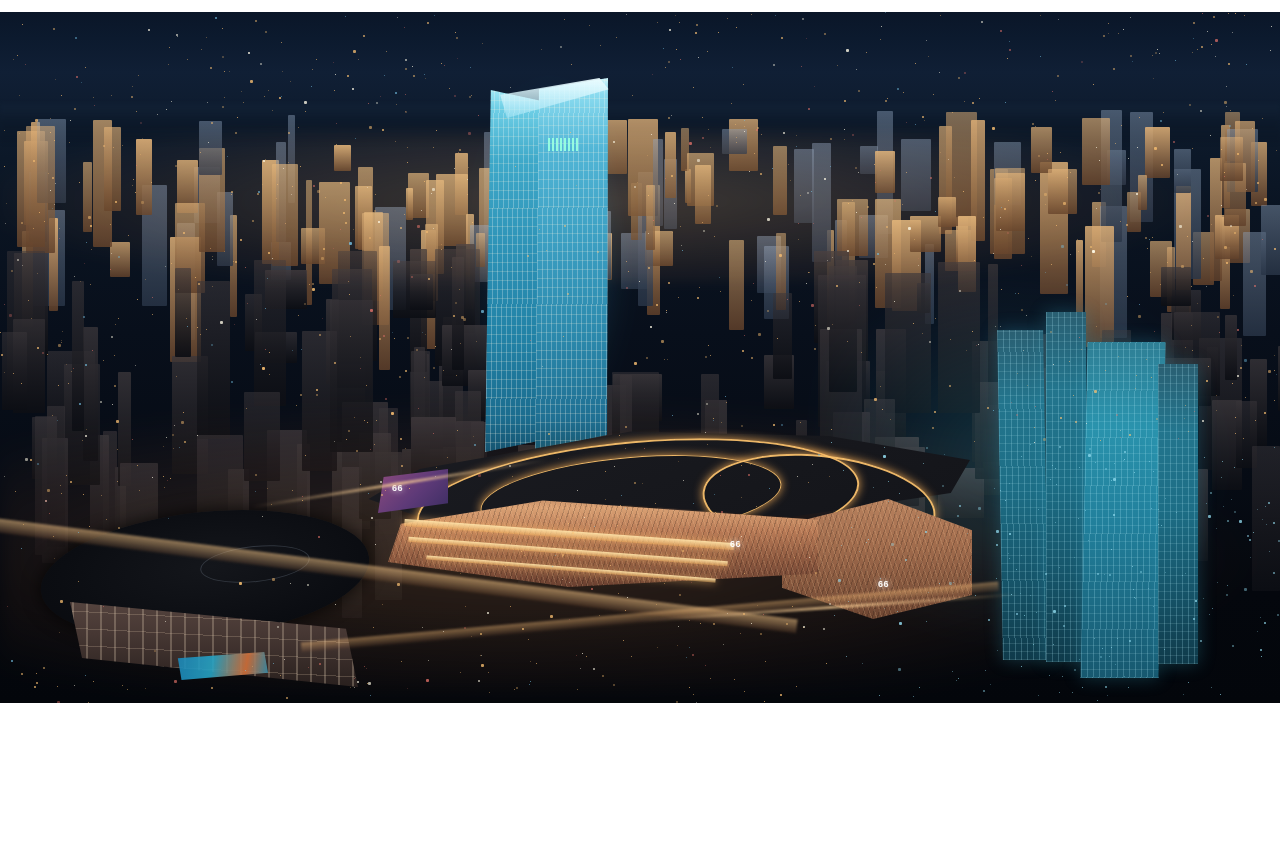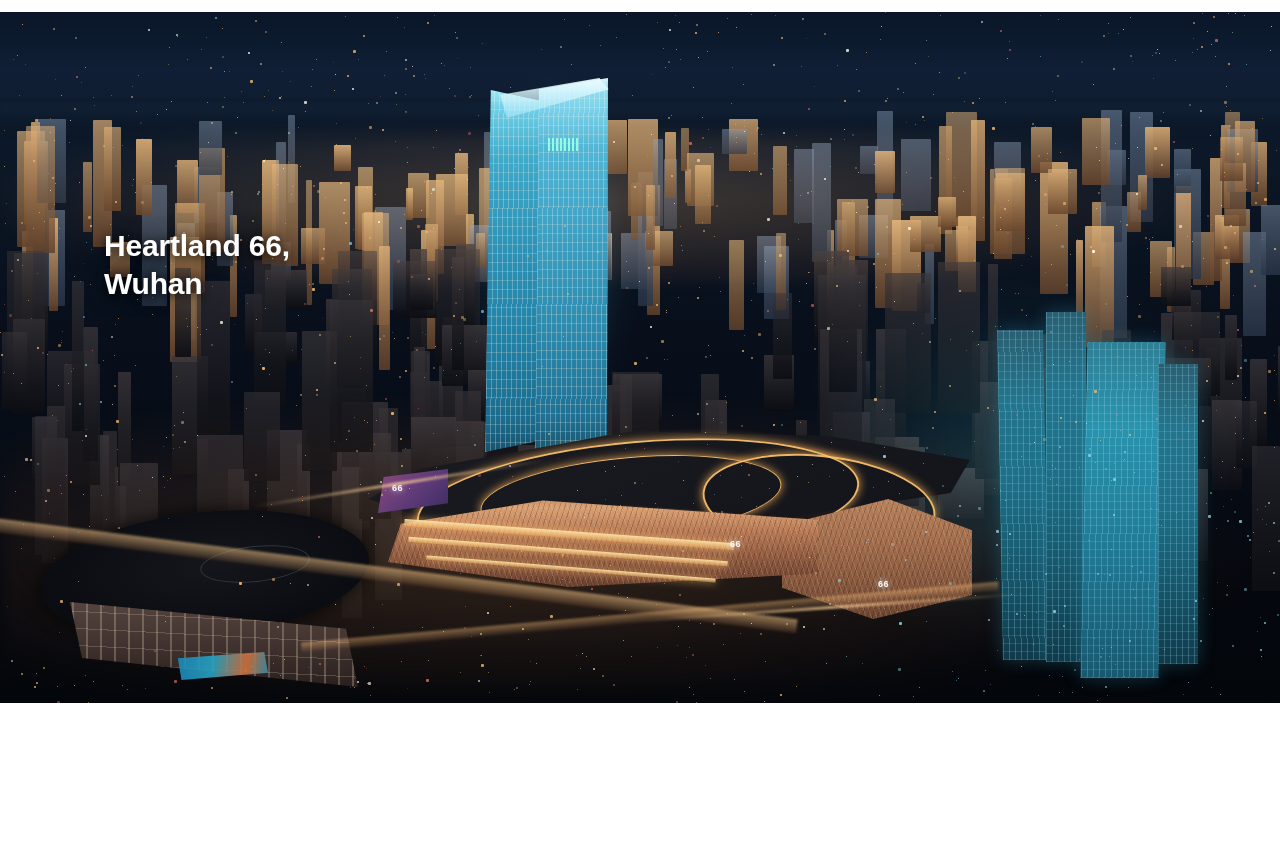--- a/index.html
+++ b/index.html
@@ -2021,22 +2021,20 @@
         <div class="blk" style="left:468px;top:120px;width:3px;height:3px;background:rgba(240,120,110,0.371088281330228);"></div>
         <div class="blk" style="left:964px;top:89px;width:1px;height:1px;background:rgba(255,196,116,0.482554435814989);"></div>
         <div class="blk" style="left:577px;top:677px;width:1px;height:1px;background:rgba(255,196,116,0.5238595963566841);"></div>
         <div class="blk" style="left:435px;top:334px;width:1px;height:1px;background:rgba(255,196,116,0.8875833752507267);"></div>
         <div class="blk" style="left:844px;top:127px;width:1px;height:1px;background:rgba(255,196,116,0.43920757777020686);"></div>
         <div class="blk" style="left:890px;top:407px;width:1px;height:1px;background:rgba(255,196,116,0.4409913540543017);"></div>
         <div class="blk" style="left:1151px;top:365px;width:1px;height:1px;background:rgba(255,196,116,0.7799286606162454);"></div>
         <div class="blk" style="left:972px;top:90px;width:2px;height:2px;background:rgba(255,196,116,0.7907441141506397);"></div>
       </div>
 
-    <div id="photo-caption">Heartland 66,
-Wuhan</div>
   </div>
 
   <div id="footer">
 
     
 
     
     
 
     

